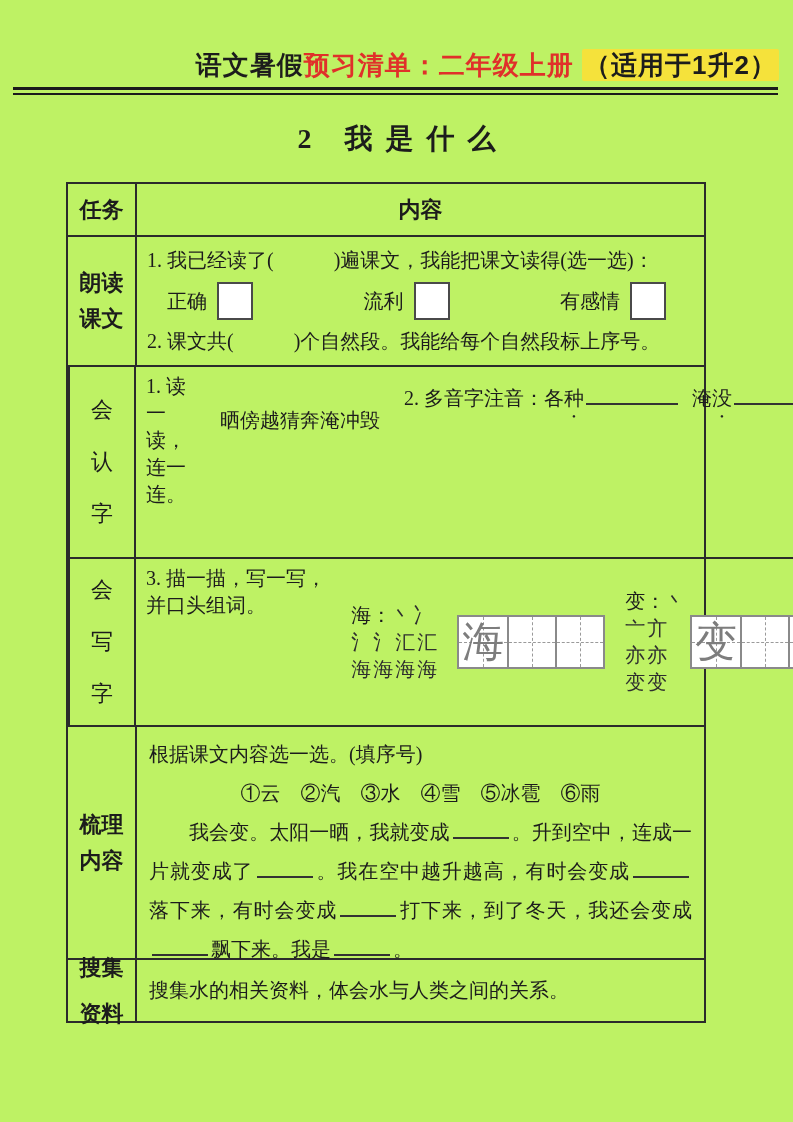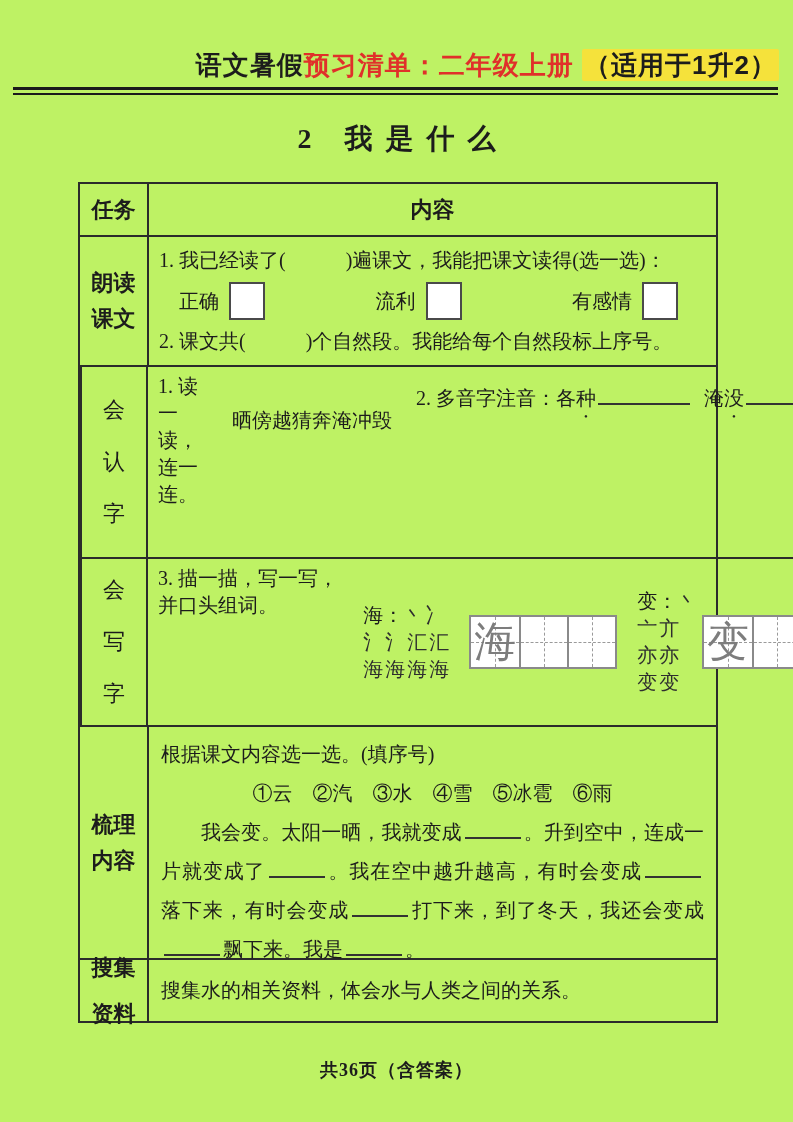--- a/index.html
+++ b/index.html
@@ -23,21 +23,21 @@
   }
 
   
   .lesson {
     position:absolute; top:120px; left:0; width:100%; text-align:center;
     font-size:28px; font-weight:bold; letter-spacing:13px; text-indent:13px;
   }
 
   
   .wtable {
-    position:absolute; left:78px; top:182px; width:640px;
+    position:absolute; left:66px; top:182px; width:640px;
     border:2px solid #2b2b2b; box-sizing:border-box; font-size:20px;
   }
   .trow { display:flex; box-sizing:border-box; }
   .trow + .trow { border-top:2px solid #2b2b2b; }
 
   .task {
     flex:0 0 67px; display:flex; flex-direction:column; align-items:center;
     justify-content:center; gap:6px; box-sizing:border-box;
     font-family:"Liberation Sans", sans-serif; font-weight:bold; font-size:22px;
   }
@@ -249,15 +249,14 @@
     <div class="trow r4">
       <div class="task">
         <span>搜集</span>
         <span>资料</span>
       </div>
       <div class="cellc">搜集水的相关资料，体会水与人类之间的关系。</div>
     </div>
 
   </div>
 
-  <div class="footer">共36页（含答案）</div>
 
 </div>
 
 </body></html>

